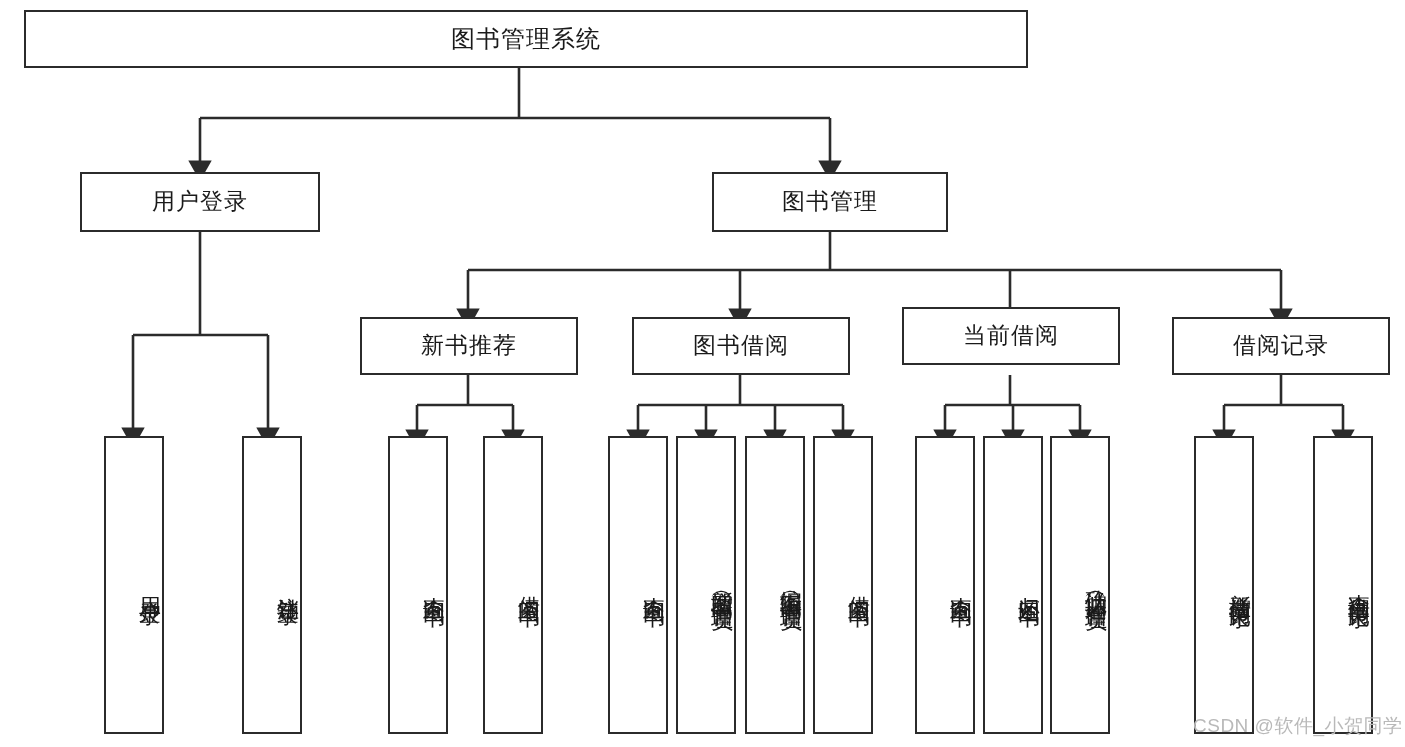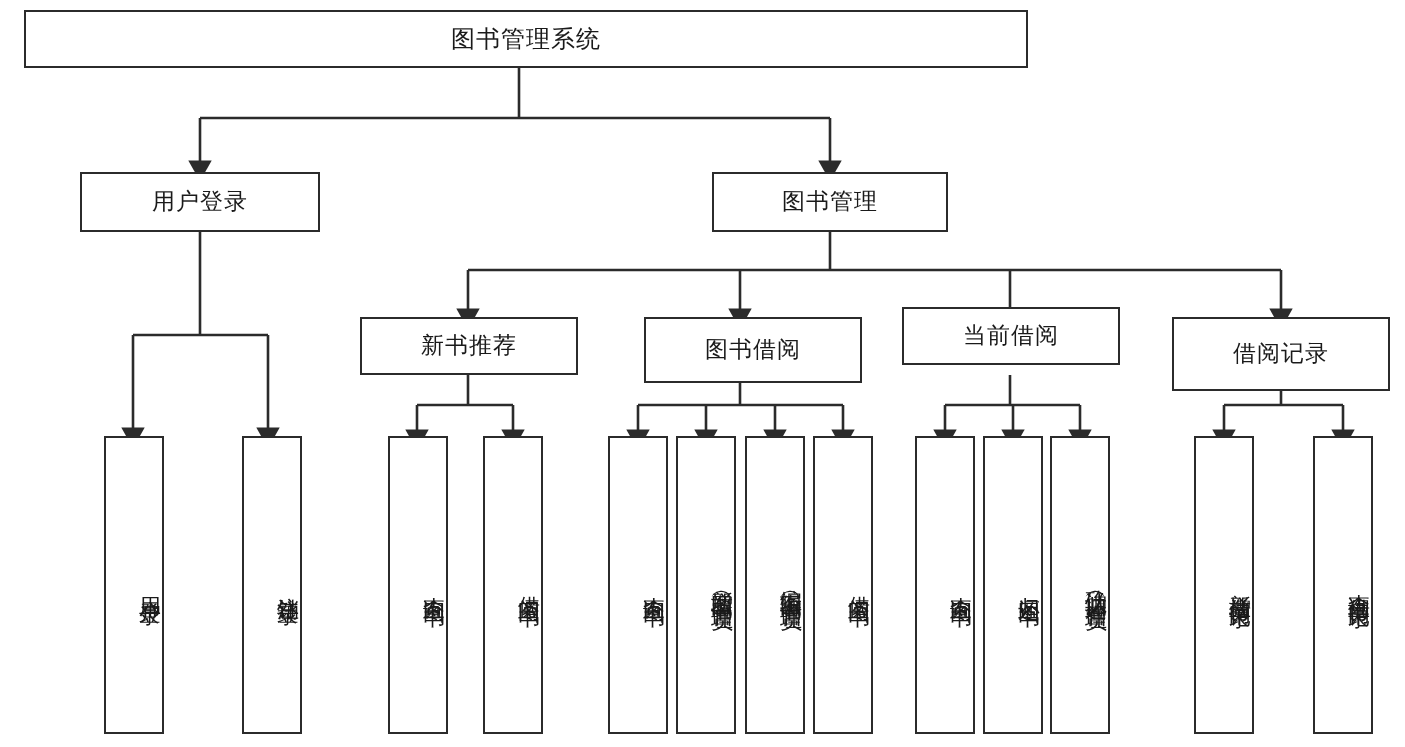--- a/index.html
+++ b/index.html
@@ -135,27 +135,27 @@
   <div class="node horiz" style="left:80px; top:172px; width:240px; height:60px;">
     <span>用户登录</span>
   </div>
   <div class="node horiz" style="left:360px; top:317px; width:218px; height:58px;">
     <span>新书推荐</span>
   </div>
 
   <div class="node horiz" style="left:712px; top:172px; width:236px; height:60px;">
     <span>图书管理</span>
   </div>
-  <div class="node horiz" style="left:632px; top:317px; width:218px; height:66px;margin-left:12px;">
+  <div class="node horiz" style="left:632px; top:317px; width:218px; height:58px;">
     <span>图书借阅</span>
   </div>
   <div class="node horiz" style="left:902px; top:307px; width:218px; height:58px;">
     <span>当前借阅</span>
   </div>
-  <div class="node horiz" style="left:1172px; top:317px; width:218px; height:74px;">
+  <div class="node horiz" style="left:1172px; top:317px; width:218px; height:58px;">
     <span>借阅记录</span>
   </div>
 
   <div class="node leaf" style="left:104px; top:436px; width:60px; height:298px;">
     <span class="leaf-text">用户登录</span>
   </div>
   <div class="node leaf" style="left:242px; top:436px; width:60px; height:298px;">
     <span class="leaf-text">注销登录</span>
   </div>
 
@@ -189,14 +189,15 @@
     <span class="leaf-text">确认归还（管理员）</span>
   </div>
 
   <div class="node leaf" style="left:1194px; top:436px; width:60px; height:298px;">
     <span class="leaf-text">新增借阅记录</span>
   </div>
   <div class="node leaf" style="left:1313px; top:436px; width:60px; height:298px;">
     <span class="leaf-text">查询借阅记录</span>
   </div>
 
+  <div class="watermark" style="left:1193px; top:713px;">CSDN @软件_小贺同学</div>
 
 </div>
 
 </body></html>

